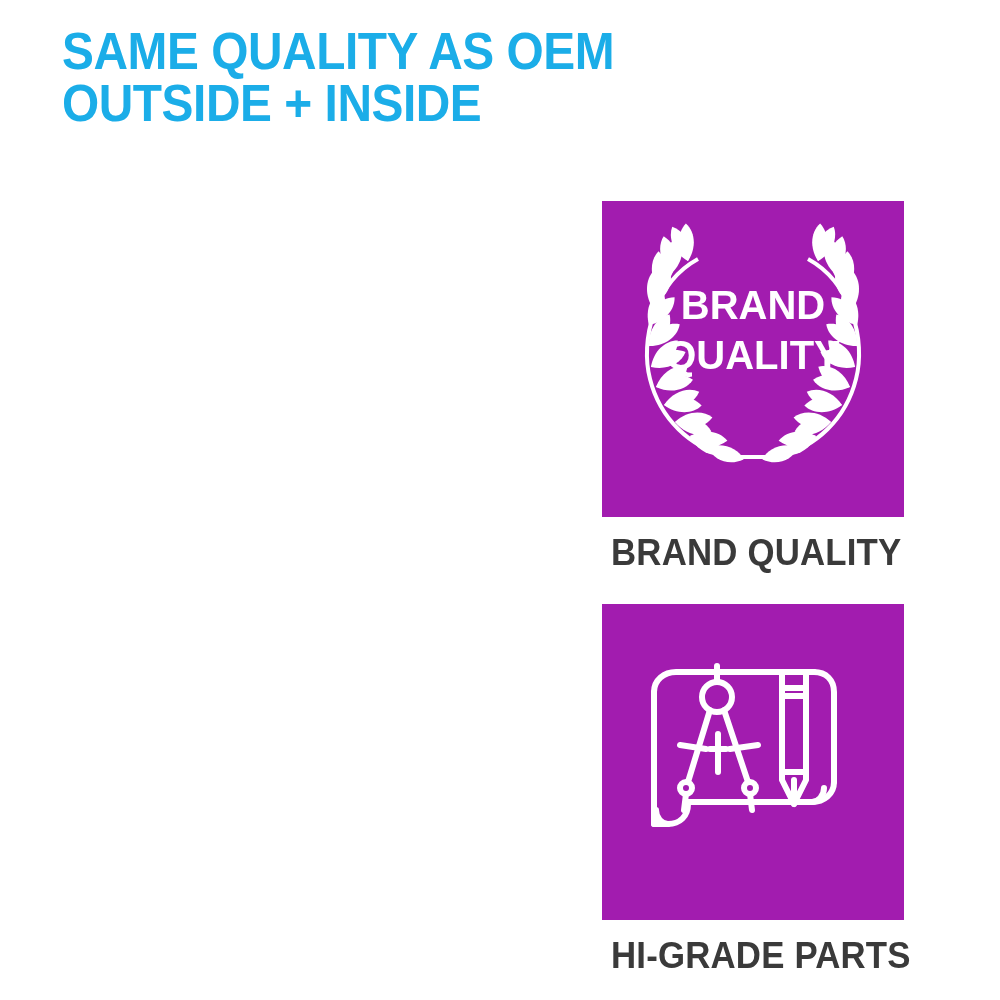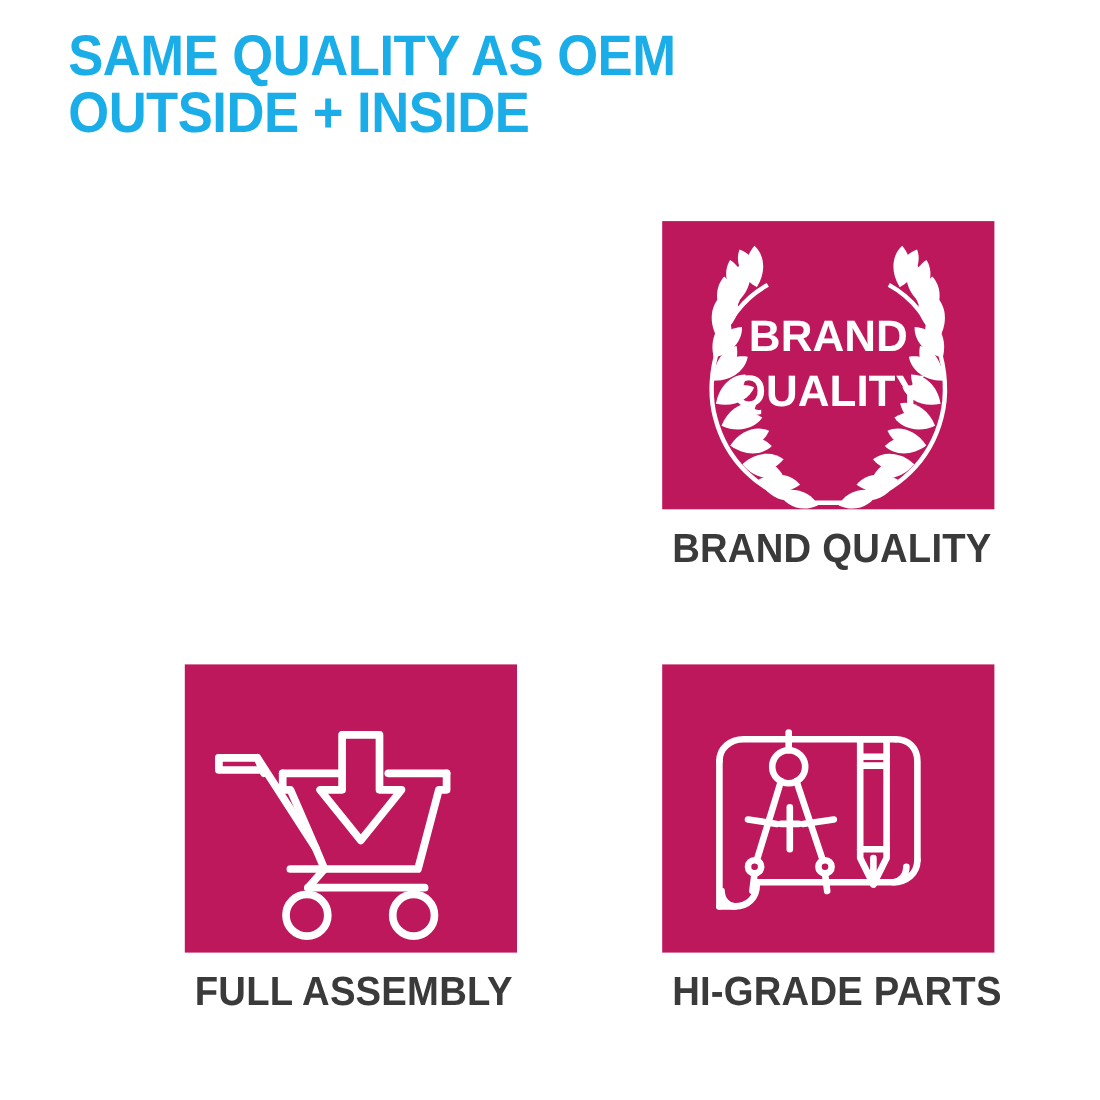--- a/index.html
+++ b/index.html
@@ -56,22 +56,22 @@
     position: absolute;
     width: 302px;
   }
   .feature-cell.c1 { left: 136px; top: 201px; }
   .feature-cell.c2 { left: 570px; top: 201px; }
   .feature-cell.c3 { left: 136px; top: 604px; }
   .feature-cell.c4 { left: 570px; top: 604px; }
 
   .tile {
     width: 302px;
-    height: 262px;
-    background: #be185d;
+    height: 316px;
+    background: #a21caf;
     position: relative;
     overflow: hidden;
   }
   .tile svg {
     position: absolute;
     left: 0;
     top: 0;
     width: 302px;
     height: 298px;
     display: block;
@@ -270,48 +270,20 @@
 
           <path d="M 126 256 L 176 256" fill="none" stroke="#FFFFFF" stroke-width="4"></path>
 
           <text class="wreath-text" x="151" y="118" font-size="40" text-anchor="middle">BRAND</text>
           <text class="wreath-text" x="151" y="168" font-size="40" text-anchor="middle">QUALITY</text>
         </svg>
       </div>
       <div class="feature-label">BRAND QUALITY</div>
     </div>
 
-    <div class="feature-cell c3">
-      <div class="tile">
-        <svg viewBox="0 0 302 298" xmlns="http://www.w3.org/2000/svg">
-          <g fill="none" stroke="#FFFFFF" stroke-width="7" stroke-linejoin="round" stroke-linecap="round">
-
-            <path d="M 31 85 L 66 85 L 72 99"></path>
-            <path d="M 31 85 L 31 96 L 68 96"></path>
-
-            <path d="M 66 85 L 119 167"></path>
-
-            <path d="M 89 99 L 89 114 L 96 114 L 119 167 L 127 186 L 212 186 L 231 114 L 238 114 L 238 99"></path>
-
-            <path d="M 89 99 L 140 99"></path>
-            <path d="M 185 99 L 238 99"></path>
-
-            <path d="M 112 203 L 218 203"></path>
-            <path d="M 96 186 L 127 186"></path>
-            <path d="M 127 186 L 112 203"></path>
-
-            <circle cx="111" cy="228" r="19"></circle>
-            <circle cx="208" cy="228" r="19"></circle>
-
-            <path d="M 143 64 L 177 64 L 177 114 L 197 114 L 160 160 L 123 114 L 143 114 Z"></path>
-          </g>
-        </svg>
-      </div>
-      <div class="feature-label">FULL ASSEMBLY</div>
-    </div>
 
     <div class="feature-cell c4">
       <div class="tile">
         <svg viewBox="0 0 302 298" xmlns="http://www.w3.org/2000/svg">
           <g fill="none" stroke="#FFFFFF" stroke-width="6" stroke-linejoin="round" stroke-linecap="round">
 
             <path d="M 52 88 C 52 76 62 68 74 68 L 212 68"></path>
             <path d="M 52 88 L 52 220"></path>
             <path d="M 52 220 L 66 220 C 78 220 86 212 86 200"></path>
             <path d="M 66 220 C 60 220 54 214 54 206"></path>

